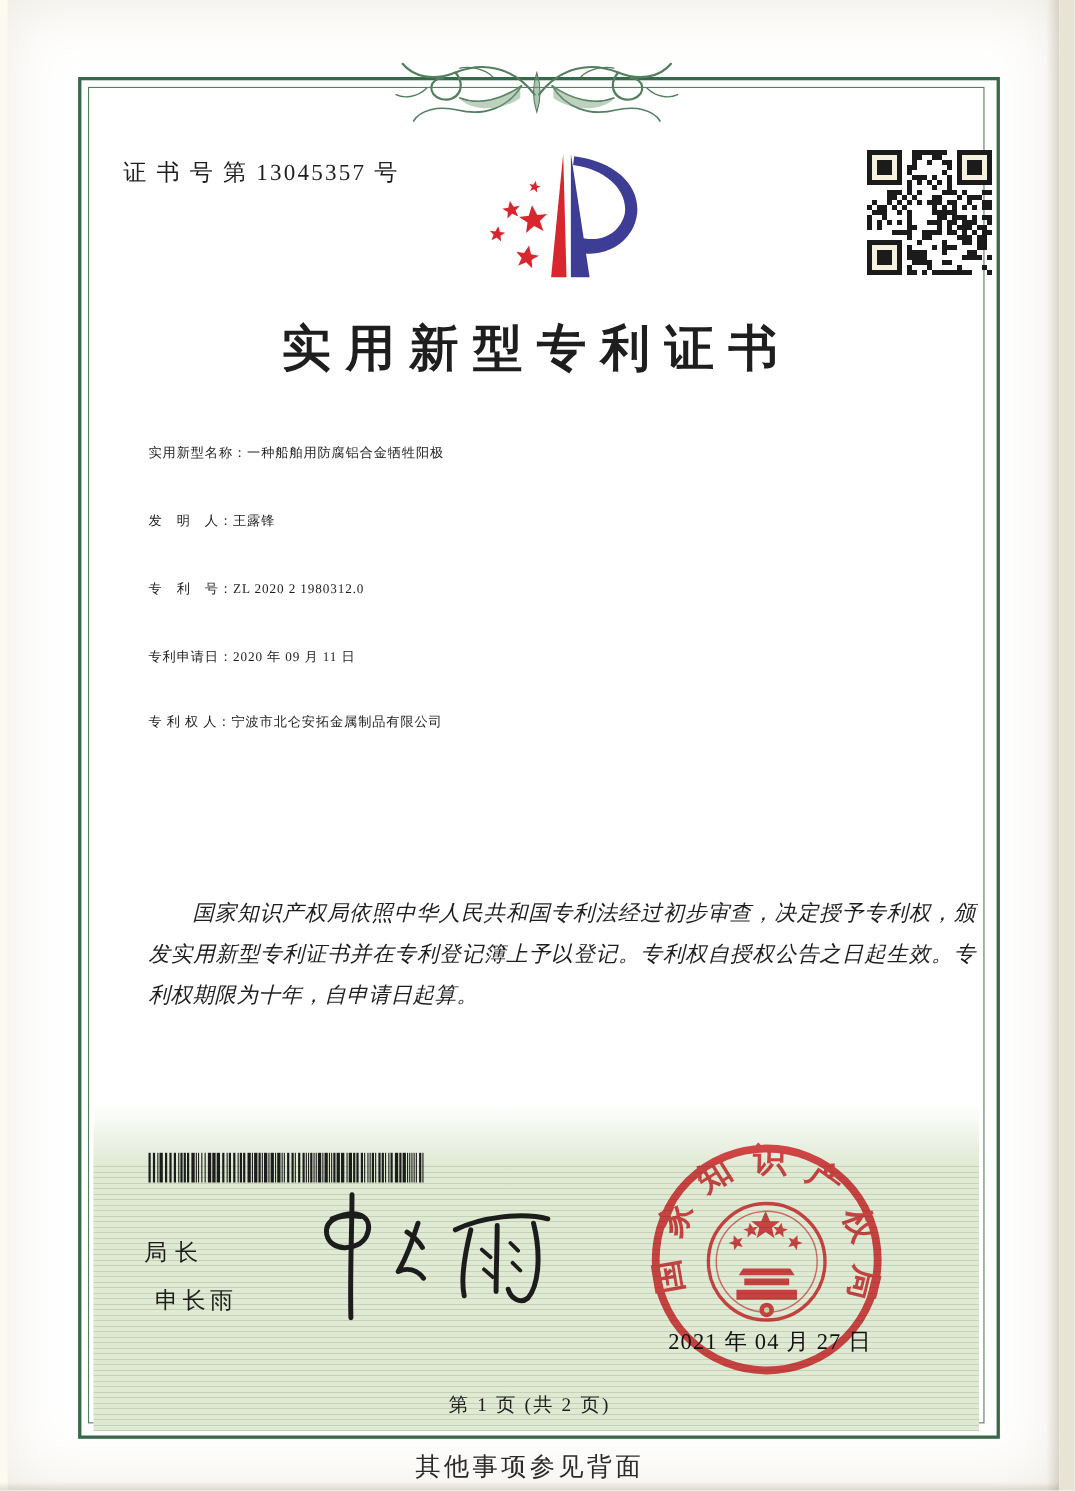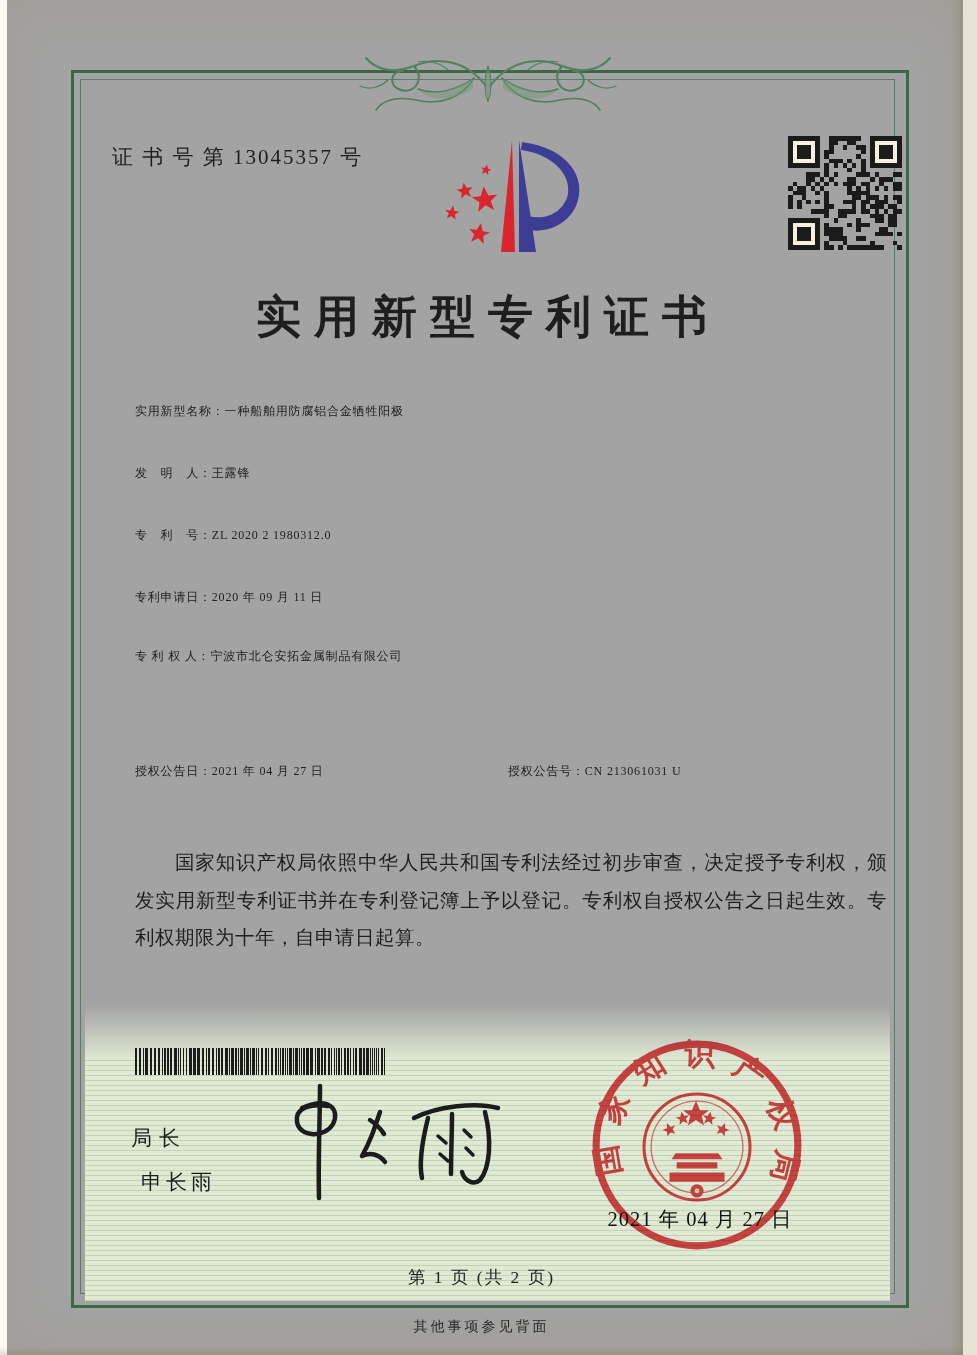--- a/index.html
+++ b/index.html
@@ -1,19 +1,19 @@
 <!DOCTYPE html>
 <html><head>
 <meta charset="utf-8">
 <style>
   html,body{margin:0;padding:0;}
   body{background:#e8e4d4;}
   .sheet{
     position:relative;width:963px;height:1355px;overflow:hidden;
-    background:#a3a3a3;
+    background:#ffffff;
     font-family:"Liberation Serif","DejaVu Serif",serif;
     color:#1e1e1e;
     box-shadow:inset 0 0 60px rgba(150,130,80,.18);
   }
   .scan-left{position:absolute;left:0;top:0;width:7px;height:100%;background:#fcfaf1;}
   .scan-right{position:absolute;right:0;top:0;width:12px;height:100%;
     background:linear-gradient(90deg,rgba(120,105,70,0),rgba(120,105,70,.22));}
   .scan-bottom{position:absolute;left:0;bottom:0;width:100%;height:8px;
     background:linear-gradient(0deg,rgba(120,105,70,.20),rgba(120,105,70,0));}
 
@@ -37,40 +37,40 @@
   .title{position:absolute;left:0;top:287px;width:100%;text-align:center;
     font-size:45px;font-weight:700;letter-spacing:13px;text-indent:13px;z-index:3;}
 
   .field-row{position:absolute;left:135px;width:760px;font-size:12px;letter-spacing:.8px;z-index:3;white-space:nowrap;}
   .field-label{display:inline;}
   .field-value{display:inline;}
   .row-1{top:403px}.row-2{top:465px}.row-3{top:527px}.row-4{top:589px}
   .row-5{top:648px}.row-6{top:710px}.row-7{top:763px}
   .grant-no{position:absolute;left:373px;top:0;}
 
-  .paras{position:absolute;left:135px;top:844px;width:752px;z-index:3;}
+  .paras{position:absolute;left:135px;top:812px;width:752px;z-index:3;font-style:italic;}
   .paras p{margin:0;font-size:19.5px;line-height:37.5px;text-align:justify;
     text-indent:2.05em;letter-spacing:.5px;}
 
   .barcode{position:absolute;left:135px;top:1048px;width:256px;height:27px;z-index:3;font-size:0;}
   .barcode i{display:inline-block;height:100%;background:#1c1c1c;vertical-align:top;}
 
   .director-title{position:absolute;left:131px;top:1124px;font-size:21px;letter-spacing:7px;z-index:3;}
   .director-name{position:absolute;left:141px;top:1168px;font-size:21px;letter-spacing:4px;z-index:3;}
   .signature{position:absolute;left:280px;top:1078px;width:245px;height:128px;z-index:4;}
 
   .seal{position:absolute;left:590px;top:1038px;width:214px;height:214px;z-index:3;
     mix-blend-mode:multiply;opacity:.93;}
   .seal-date{position:absolute;left:600px;top:1205px;width:200px;text-align:center;
     font-size:20.5px;letter-spacing:1px;z-index:5;color:#111;}
 
   .page-info{position:absolute;left:0;top:1265px;width:100%;text-align:center;
     font-size:17.5px;letter-spacing:2px;z-index:3;}
   .back-note{position:absolute;left:0;top:1318px;width:100%;text-align:center;
-    font-size:14px;letter-spacing:3px;z-index:3;color:#2a2a2a;}
+    font-size:23px;letter-spacing:3px;z-index:3;color:#2a2a2a;}
 </style>
 </head>
 <body>
 
 <div class="sheet">
 
   <div class="green-zone">
     <div class="green-fade"></div>
     <div class="green-solid"></div>
   </div>
@@ -334,28 +334,20 @@
   </div>
   <div class="field-row row-3">
     <span class="field-label">专　利　号：</span><span class="field-value">ZL 2020 2 1980312.0</span>
   </div>
   <div class="field-row row-4">
     <span class="field-label">专利申请日：</span><span class="field-value">2020 年 09 月 11 日</span>
   </div>
   <div class="field-row row-5">
     <span class="field-label">专 利 权 人：</span><span class="field-value">宁波市北仑安拓金属制品有限公司</span>
   </div>
-  <div class="field-row row-7">
-    <span>
-      <span class="field-label">授权公告日：</span><span class="field-value">2021 年 04 月 27 日</span>
-    </span>
-    <span class="grant-no">
-      <span class="field-label">授权公告号：</span><span class="field-value">CN 213061031 U</span>
-    </span>
-  </div>
 
   <div class="paras">
     <p>国家知识产权局依照中华人民共和国专利法经过初步审查，决定授予专利权，颁发实用新型专利证书并在专利登记簿上予以登记。专利权自授权公告之日起生效。专利权期限为十年，自申请日起算。</p>
   </div>
 
   <div class="barcode"><i style="width:2px;margin-right:2px"></i><i style="width:2px;margin-right:2px"></i><i style="width:1px;margin-right:1px"></i><i style="width:3px;margin-right:2px"></i><i style="width:2px;margin-right:2px"></i><i style="width:2px;margin-right:2px"></i><i style="width:2px;margin-right:2px"></i><i style="width:1px;margin-right:1px"></i><i style="width:2px;margin-right:1px"></i><i style="width:2px;margin-right:1px"></i><i style="width:2px;margin-right:2px"></i><i style="width:3px;margin-right:1px"></i><i style="width:1px;margin-right:1px"></i><i style="width:1px;margin-right:2px"></i><i style="width:1px;margin-right:2px"></i><i style="width:1px;margin-right:2px"></i><i style="width:3px;margin-right:1px"></i><i style="width:3px;margin-right:1px"></i><i style="width:3px;margin-right:2px"></i><i style="width:2px;margin-right:2px"></i><i style="width:1px;margin-right:1px"></i><i style="width:2px;margin-right:2px"></i><i style="width:2px;margin-right:2px"></i><i style="width:1px;margin-right:1px"></i><i style="width:2px;margin-right:1px"></i><i style="width:2px;margin-right:2px"></i><i style="width:3px;margin-right:1px"></i><i style="width:1px;margin-right:1px"></i><i style="width:3px;margin-right:1px"></i><i style="width:2px;margin-right:1px"></i><i style="width:1px;margin-right:1px"></i><i style="width:3px;margin-right:1px"></i><i style="width:1px;margin-right:1px"></i><i style="width:3px;margin-right:1px"></i><i style="width:1px;margin-right:1px"></i><i style="width:3px;margin-right:1px"></i><i style="width:1px;margin-right:1px"></i><i style="width:1px;margin-right:2px"></i><i style="width:2px;margin-right:2px"></i><i style="width:2px;margin-right:1px"></i><i style="width:1px;margin-right:2px"></i><i style="width:2px;margin-right:2px"></i><i style="width:2px;margin-right:1px"></i><i style="width:1px;margin-right:1px"></i><i style="width:1px;margin-right:1px"></i><i style="width:2px;margin-right:1px"></i><i style="width:1px;margin-right:1px"></i><i style="width:1px;margin-right:1px"></i><i style="width:3px;margin-right:1px"></i><i style="width:1px;margin-right:1px"></i><i style="width:3px;margin-right:1px"></i><i style="width:1px;margin-right:1px"></i><i style="width:1px;margin-right:1px"></i><i style="width:2px;margin-right:1px"></i><i style="width:3px;margin-right:1px"></i><i style="width:3px;margin-right:2px"></i><i style="width:1px;margin-right:1px"></i><i style="width:3px;margin-right:1px"></i><i style="width:2px;margin-right:1px"></i><i style="width:2px;margin-right:2px"></i><i style="width:2px;margin-right:1px"></i><i style="width:1px;margin-right:2px"></i><i style="width:1px;margin-right:1px"></i><i style="width:1px;margin-right:1px"></i><i style="width:2px;margin-right:1px"></i><i style="width:1px;margin-right:2px"></i><i style="width:2px;margin-right:1px"></i><i style="width:2px;margin-right:1px"></i><i style="width:1px;margin-right:2px"></i><i style="width:1px;margin-right:1px"></i><i style="width:2px;margin-right:2px"></i><i style="width:3px;margin-right:1px"></i><i style="width:2px;margin-right:1px"></i><i style="width:3px;margin-right:1px"></i><i style="width:1px;margin-right:1px"></i><i style="width:1px;margin-right:1px"></i><i style="width:1px;margin-right:1px"></i><i style="width:1px;margin-right:1px"></i><i style="width:1px;margin-right:2px"></i><i style="width:2px;margin-right:1px"></i><i style="width:1px;margin-right:1px"></i></div>
 
   <div class="director-title">局长</div>
   <div class="director-name">申长雨</div>
 

